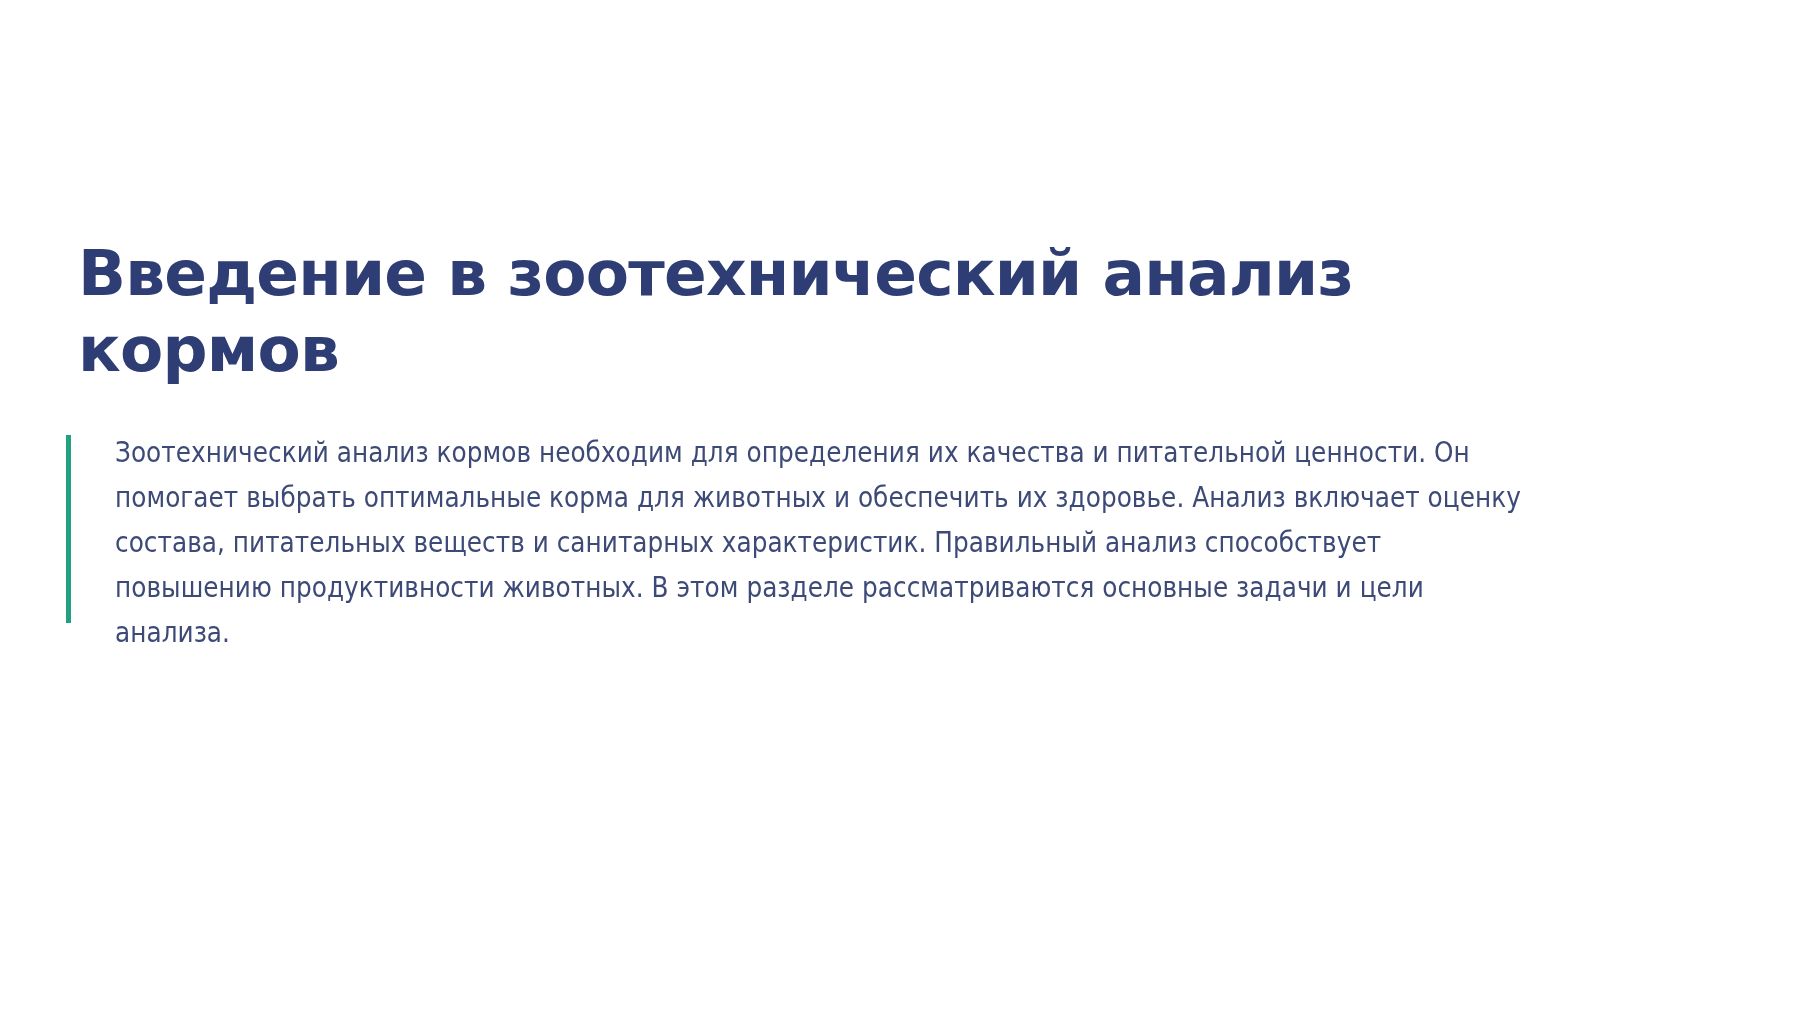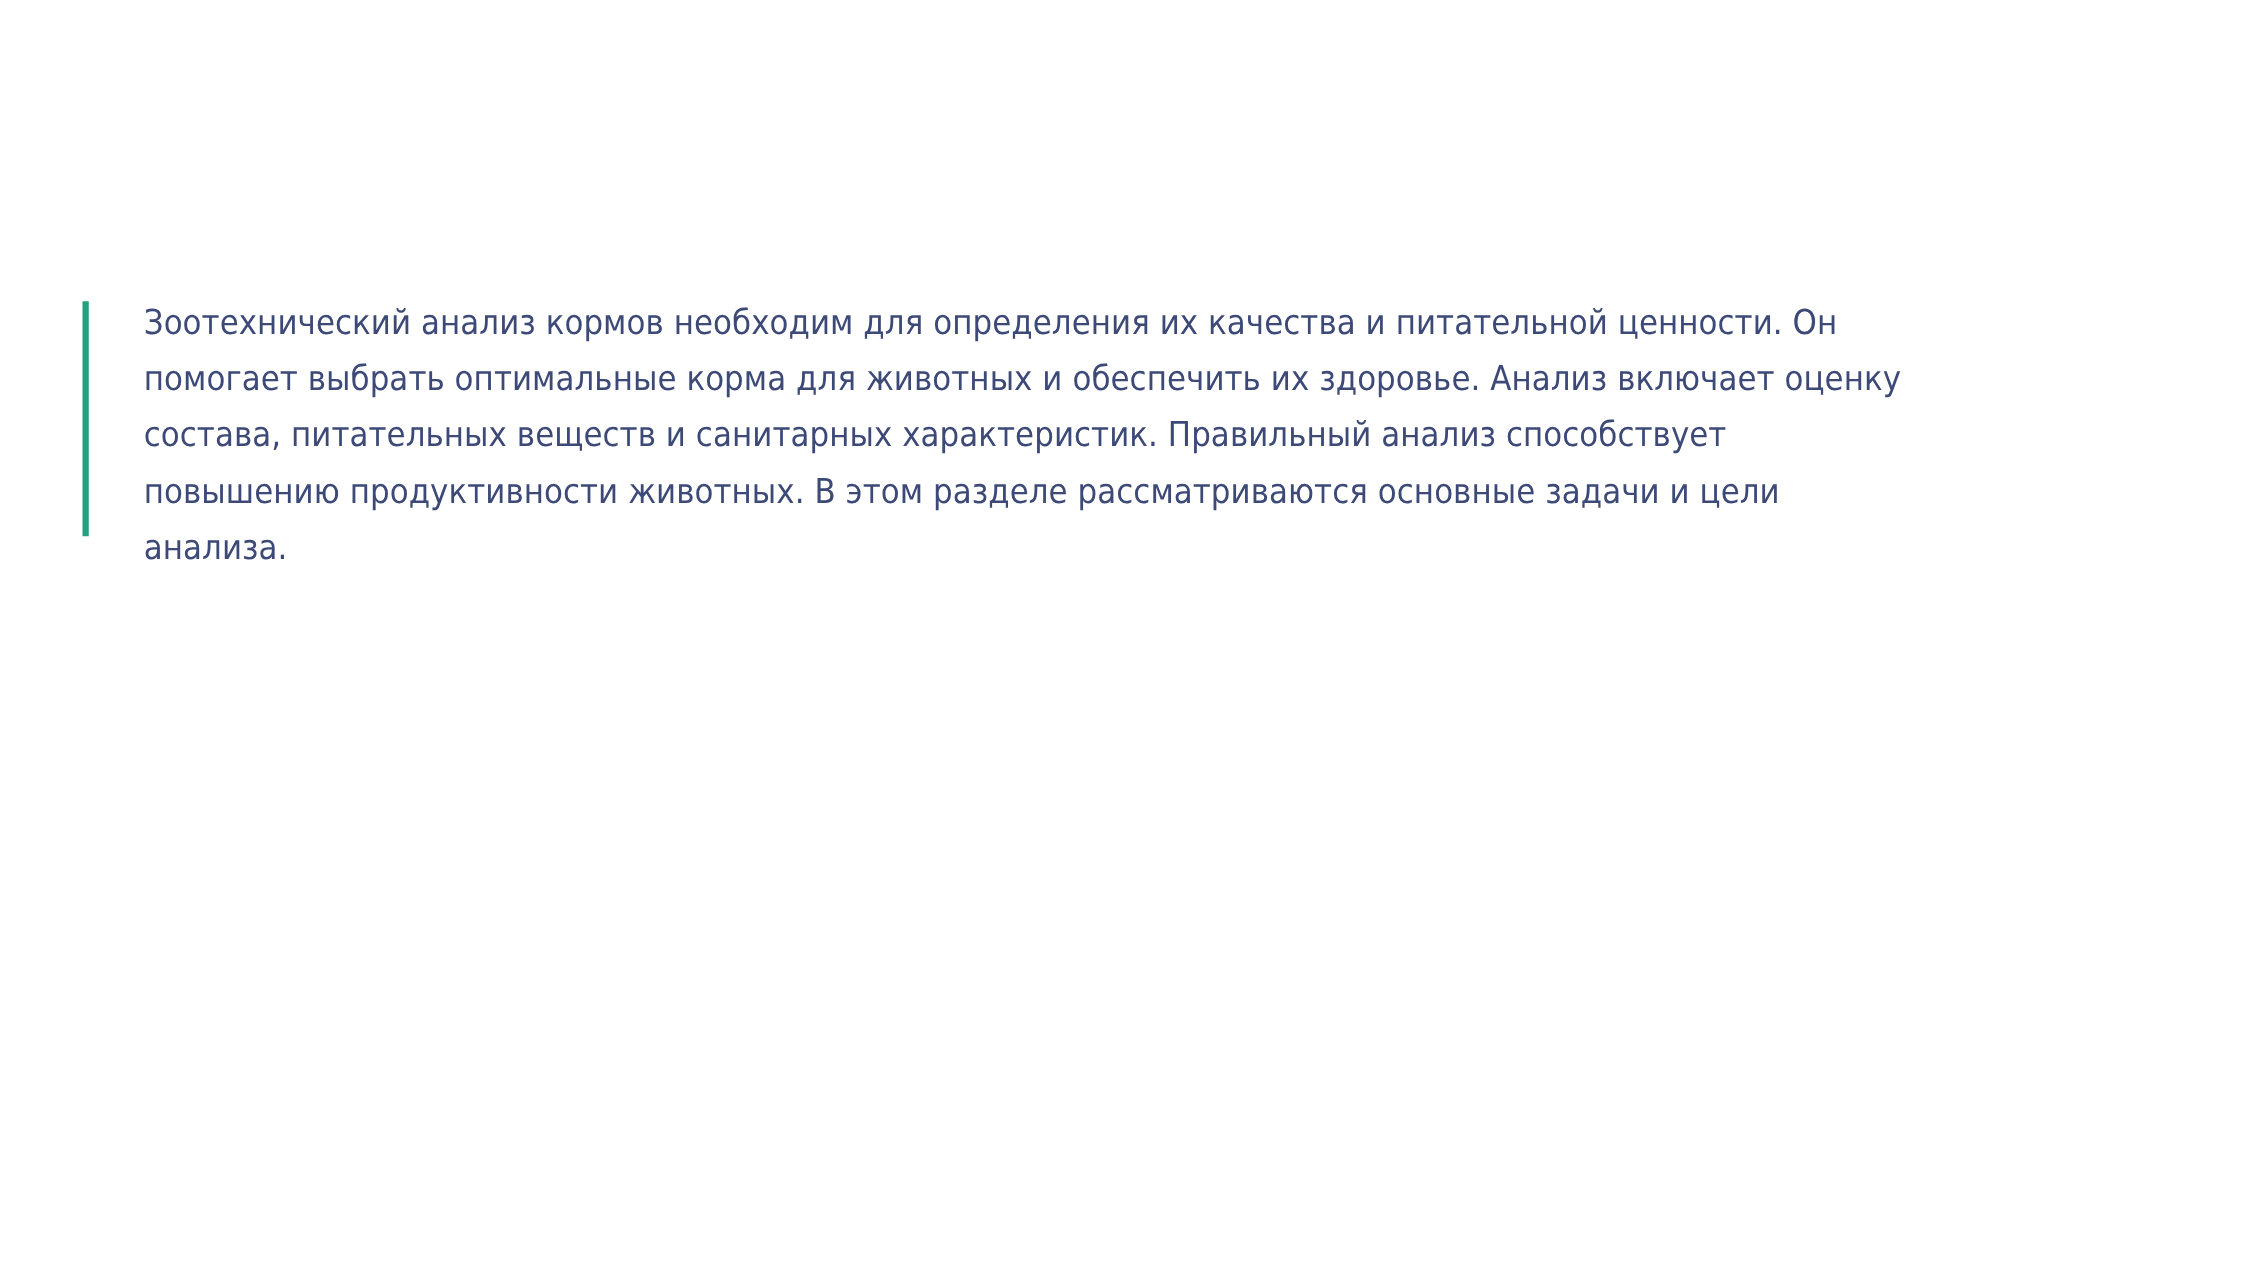--- a/index.html
+++ b/index.html
@@ -41,20 +41,21 @@
     letter-spacing: -0.8px;
     color: #2e3d73;
     max-width: 1400px;
     white-space: pre-line;
     font-stretch: normal;
   }
 
   
   .body-block {
     position: relative;
+    margin-top: 42px;
     padding-left: 49px;
     min-height: 190px;
   }
 
   .accent-bar {
     position: absolute;
     left: 0;
     top: 5px;
     width: 5px;
     height: 188px;
@@ -75,20 +76,21 @@
     letter-spacing: 0.05px;
   }
 </style>
 </head>
 <body>
 
 <div class="slide">
 
   <div class="slide-content">
 
+    <h1 class="slide-title">Введение в зоотехнический анализ кормов</h1>
 
     <div class="body-block">
       <span class="accent-bar"></span>
       <p class="body-text">Зоотехнический анализ кормов необходим для определения их качества и питательной ценности. Он помогает выбрать оптимальные корма для животных и обеспечить их здоровье. Анализ включает оценку состава, питательных веществ и санитарных характеристик. Правильный анализ способствует повышению продуктивности животных. В этом разделе рассматриваются основные задачи и цели анализа.</p>
     </div>
 
   </div>
 
 </div>
 

